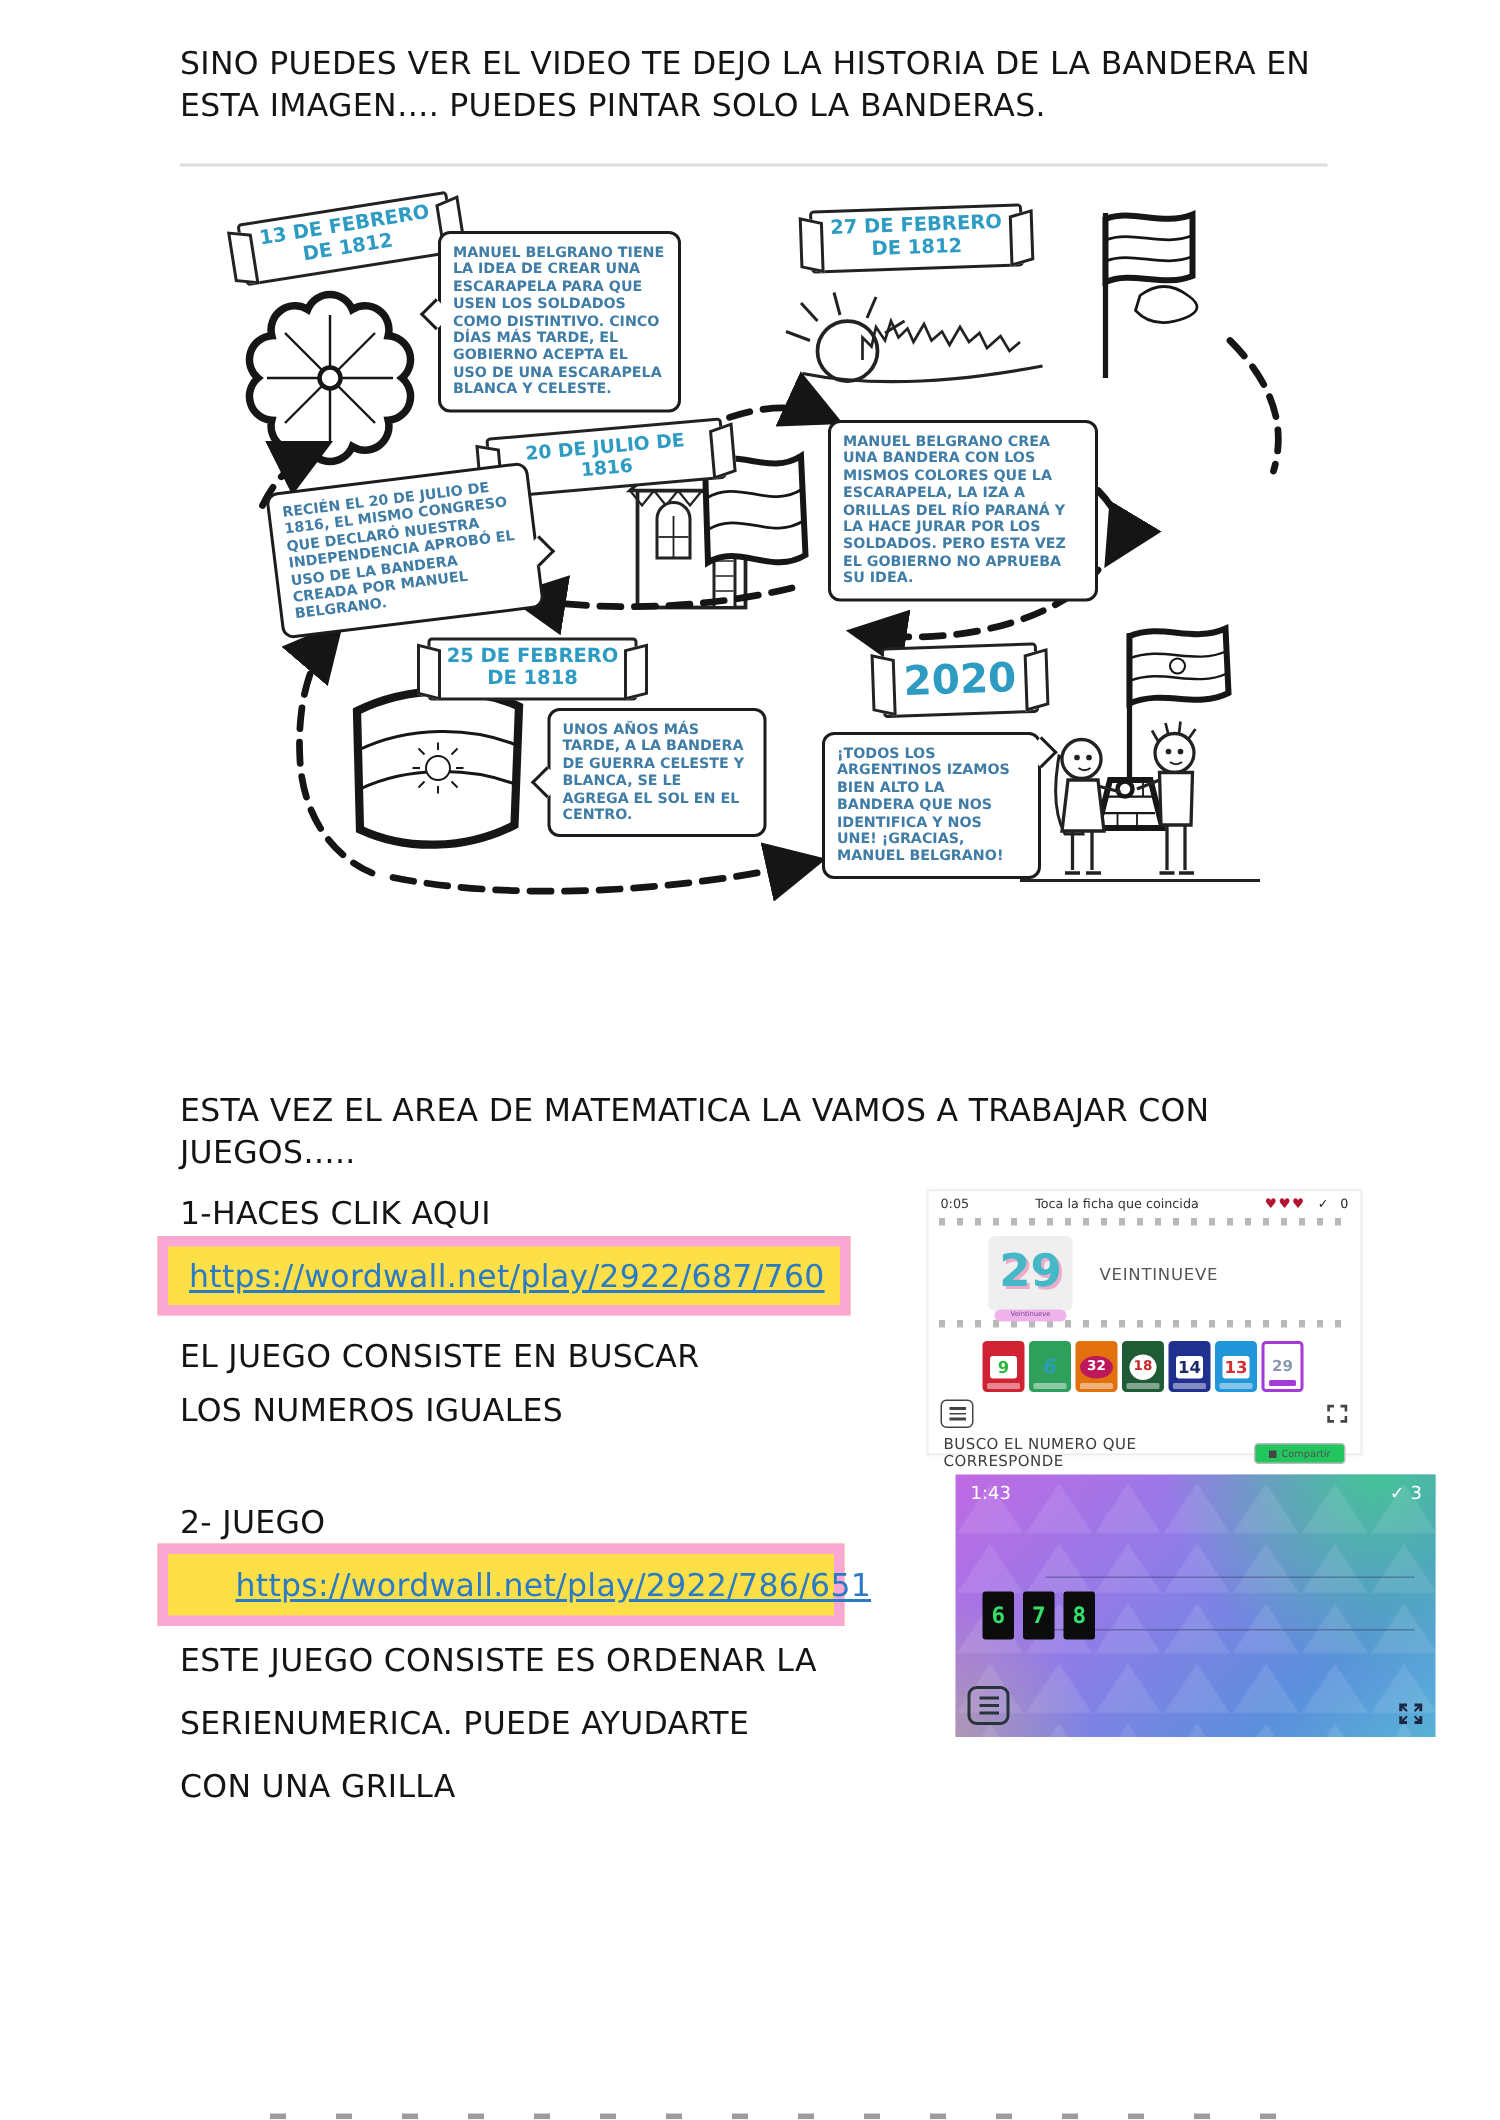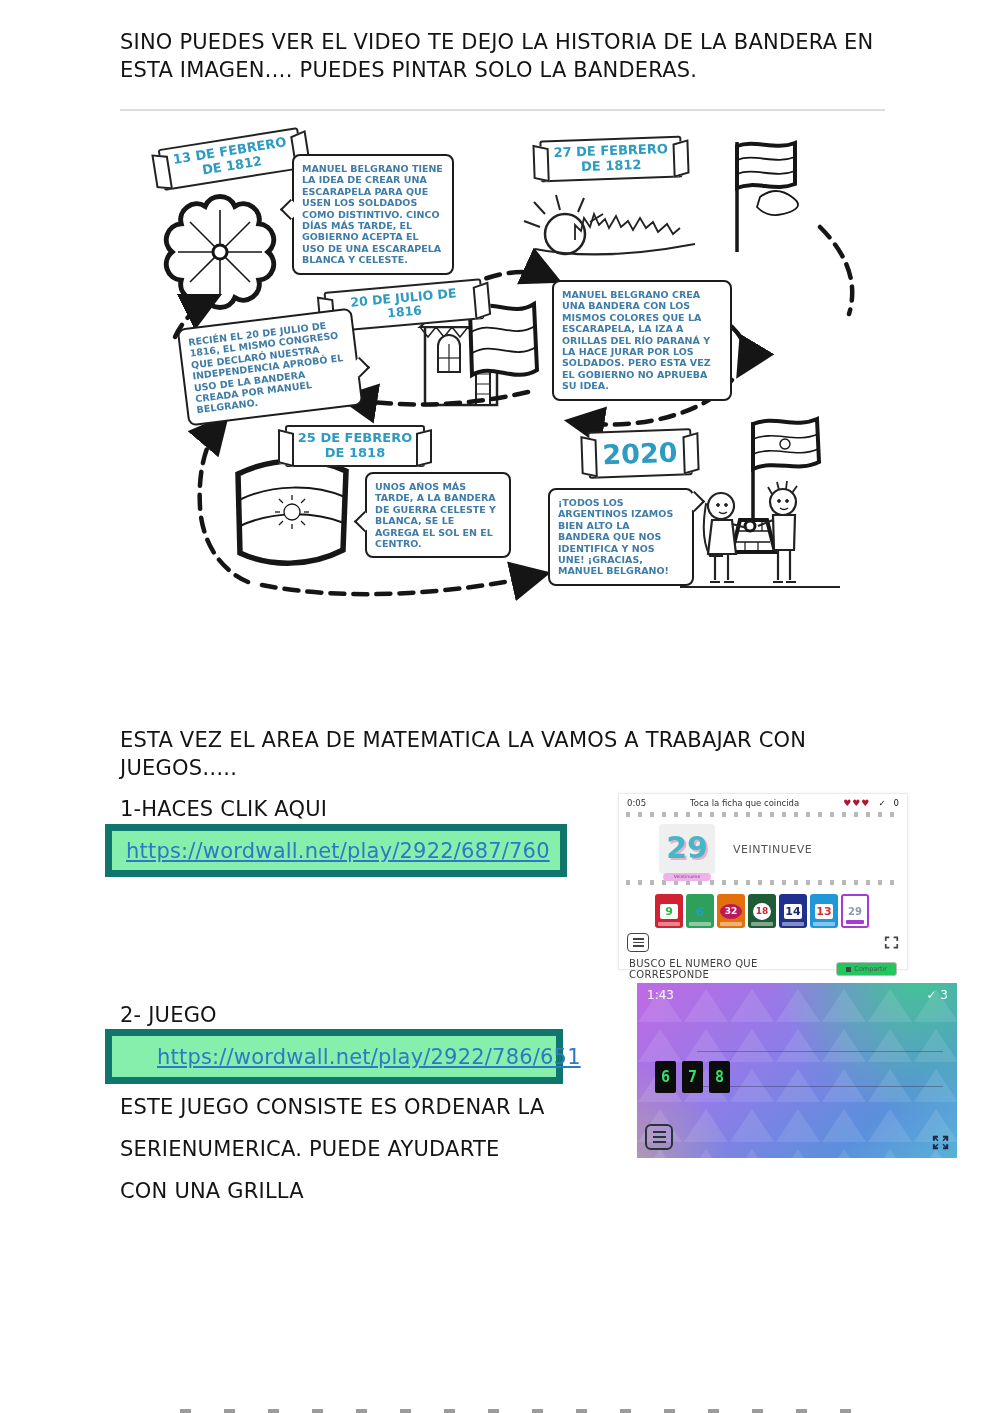--- a/index.html
+++ b/index.html
@@ -6,21 +6,21 @@
   .page{position:relative;width:1000px;height:1413px;background:#fff;overflow:hidden;
         font-family:"DejaVu Sans",sans-serif;color:#161616;}
   .abs{position:absolute;}
 
   
   .doc-par{font-size:21px;line-height:28px;letter-spacing:.2px;color:#141414;}
   .doc-sub{font-size:21px;letter-spacing:.2px;color:#141414;}
   .divider{height:2px;background:#ddd;}
 
   
-  .linkbox{border:7px solid #0f766e;background:#86efac;display:flex;align-items:center;
+  .linkbox{border:7px solid #f9a8d4;background:#fde047;display:flex;align-items:center;
            padding:6px 14px;box-sizing:border-box;text-align:right;}
   .linkbox a{color:#2b7ac5;font-size:21px;text-decoration:underline;letter-spacing:.2px;}
 
   
   .illus{left:120px;top:122px;width:765px;height:505px;}
   .illus svg.deco{position:absolute;left:0;top:0;z-index:0;}
   .banner{position:absolute;z-index:2;background:#fff;border:2px solid #222;border-radius:3px;
           text-align:center;font-weight:bold;color:#2e9bc2;padding:4px 6px;box-sizing:border-box;
           font-size:13px;line-height:1.15;}
   .banner:before,.banner:after{content:"";position:absolute;top:4px;width:12px;height:80%;
@@ -265,20 +265,21 @@
   </div>
 
   <div class="abs doc-par" style="left:120px;top:726px;width:768px;">ESTA VEZ EL AREA DE MATEMATICA LA VAMOS A TRABAJAR CON JUEGOS…..</div>
 
   <div class="abs doc-sub" style="left:120px;top:797px;">1-HACES CLIK AQUI</div>
 
   <div class="abs linkbox" style="left:105px;top:824px;width:462px;height:53px;">
     <a>https://wordwall.net/play/2922/687/760</a>
   </div>
 
+  <div class="abs doc-par" style="left:120px;top:886px;width:390px;line-height:36px;">EL JUEGO CONSISTE EN BUSCAR LOS NUMEROS IGUALES</div>
 
   <div class="abs doc-sub" style="left:120px;top:1003px;">2- JUEGO</div>
 
   <div class="abs linkbox" style="left:105px;top:1029px;width:458px;height:55px;padding-left:45px;">
     <a>https://wordwall.net/play/2922/786/651</a>
   </div>
 
   <div class="abs doc-par" style="left:120px;top:1093px;">ESTE JUEGO CONSISTE ES ORDENAR LA</div>
   <div class="abs doc-par" style="left:120px;top:1135px;">SERIENUMERICA. PUEDE AYUDARTE</div>
   <div class="abs doc-par" style="left:120px;top:1177px;">CON UNA GRILLA</div>

